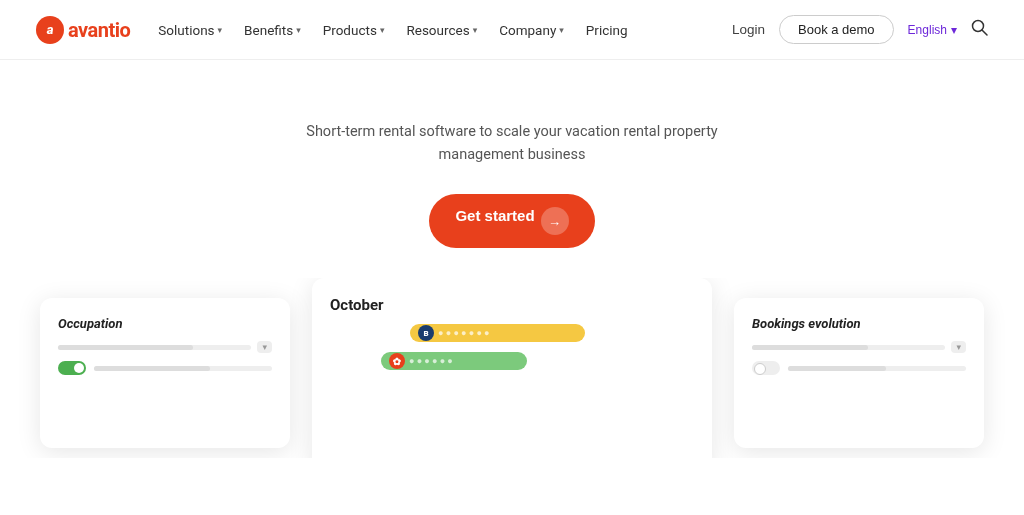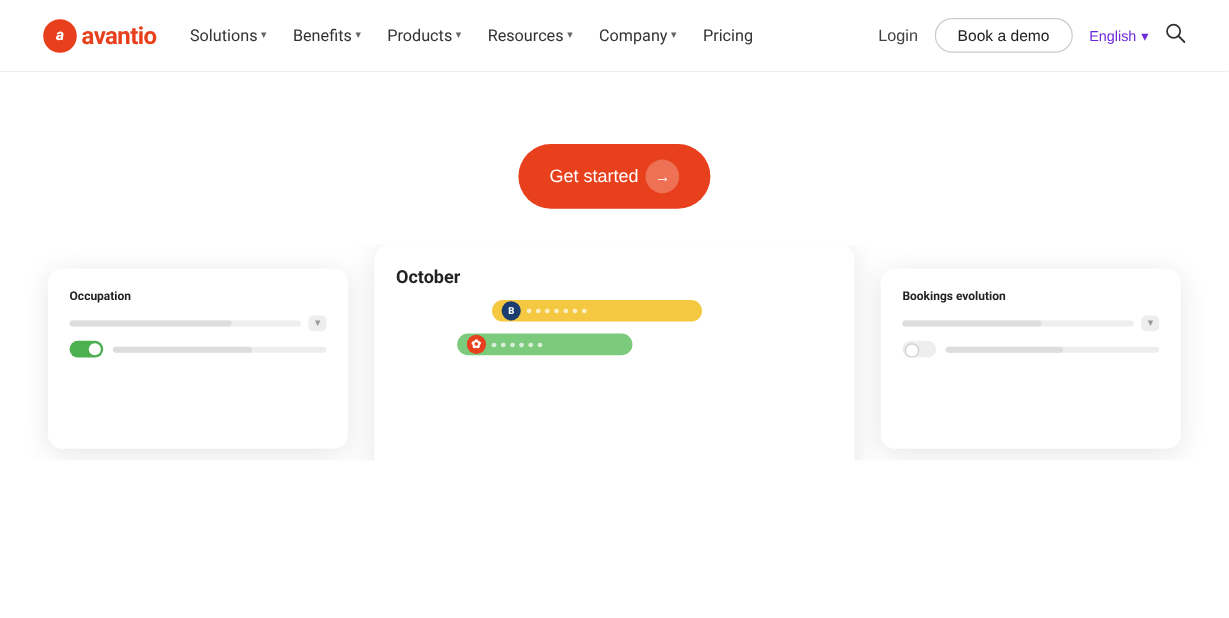--- a/index.html
+++ b/index.html
@@ -52,23 +52,23 @@
     
     .hero-title .inline-img .scene {
       width: 100%; height: 100%;
       background: linear-gradient(180deg, #5bb8f5 0%, #5bb8f5 45%, #3a8c3f 45%, #3a8c3f 70%, #8bc4f0 70%);
       position: relative;
     }
     .hero-subtitle {
       font-size: 14.5px; color: #555; margin: 0 auto 28px; max-width: 480px; line-height: 1.6;
     }
     .btn-get-started {
-      display: inline-flex; align-items: center; gap: 6px;
+      display: inline-flex; gap: 6px;
       background: #e8401c; color: #fff; border: none;
-      border-radius: 30px; padding: 13px 26px; font-size: 15px; font-weight: 400;
+      border-radius: 30px; padding: 13px 26px; font-size: 15px; font-weight: 700;
       cursor: pointer;
     }
     .btn-arrow {
       width: 28px; height: 28px; background: rgba(255,255,255,0.25); border-radius: 50%;
       display: flex; align-items: center; justify-content: center; font-size: 13px;
     }
 
     
     .dashboard-section {
       position: relative; padding: 20px 0 0; overflow: hidden; height: 180px;
@@ -83,21 +83,21 @@
     .card-occupation {
       width: 250px; height: 150px; position: absolute; left: 40px; top: 20px;
     }
     .card-calendar {
       width: 400px; height: 195px; position: absolute; left: 50%; transform: translateX(-50%); top: 0;
     }
     .card-bookings {
       width: 250px; height: 150px; position: absolute; right: 40px; top: 20px;
     }
 
-    .card-title { font-size: 10px; font-weight: 700; color: #222; margin-bottom: 10px; }
+    .card-title { font-size: 13px; font-weight: 700; color: #222; margin-bottom: 10px; font-style: italic; }
 
     
     .occ-bar-row { display: flex; align-items: center; gap: 6px; margin-bottom: 6px; }
     .occ-bar-bg { flex: 1; height: 5px; background: #eee; border-radius: 3px; }
     .occ-bar-fill { height: 5px; background: #ddd; border-radius: 3px; width: 70%; }
     .occ-tag { background: #eee; border-radius: 4px; padding: 1px 5px; font-size: 9px; color: #999; }
     .toggle-row { display: flex; align-items: center; gap: 8px; margin-top: 8px; }
     .toggle { width: 28px; height: 14px; background: #4CAF50; border-radius: 7px; position: relative; }
     .toggle::after { content: ''; position: absolute; width: 10px; height: 10px; background: #fff; border-radius: 50%; top: 2px; left: 16px; }
     .occ-bar2 { flex: 1; height: 5px; background: #eee; border-radius: 3px; }
@@ -176,20 +176,21 @@
     <button class="search-icon-btn">
       <svg width="17" height="17" viewBox="0 0 17 17" fill="none" xmlns="http://www.w3.org/2000/svg">
         <circle cx="7" cy="7" r="5.5" stroke="#333" stroke-width="1.5"></circle>
         <line x1="11" y1="11" x2="16" y2="16" stroke="#333" stroke-width="1.5" stroke-linecap="round"></line>
       </svg>
     </button>
   </div>
 </nav>
 
 <section class="hero">
+  <p class="hero-subtitle">Short-term rental software to scale your vacation rental property management business</p>
   <button class="btn-get-started">
     <span>Get started</span>
     <span class="btn-arrow">→</span>
   </button>
 </section>
 
 <div class="dashboard-section">
 
   <div class="card card-occupation">
     <div class="card-title">Occupation</div>

